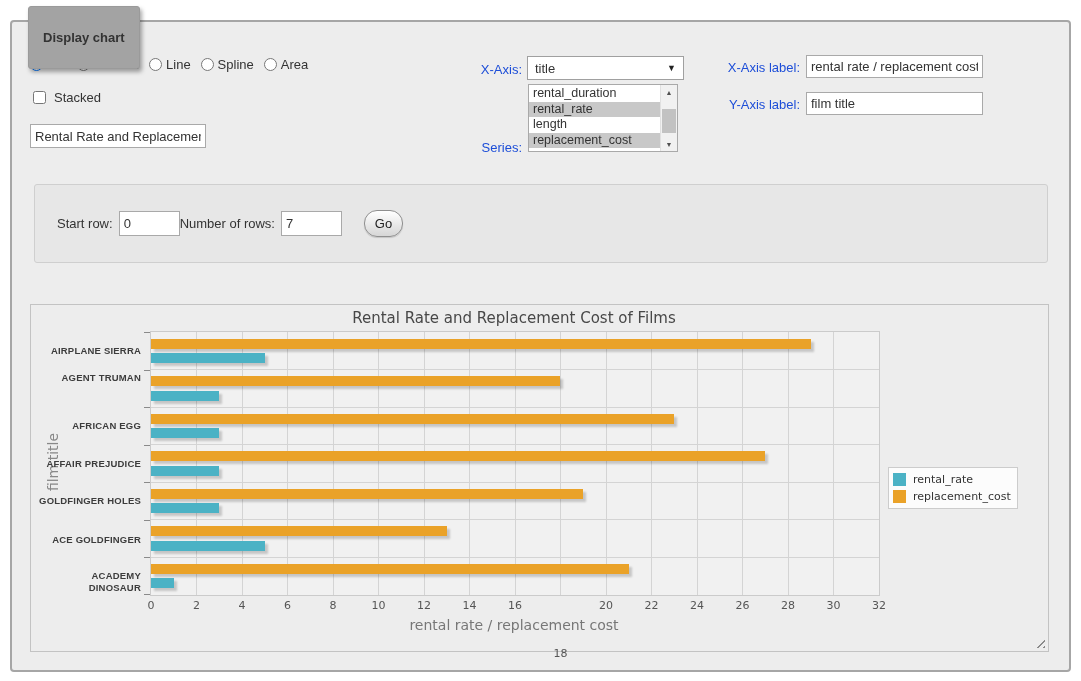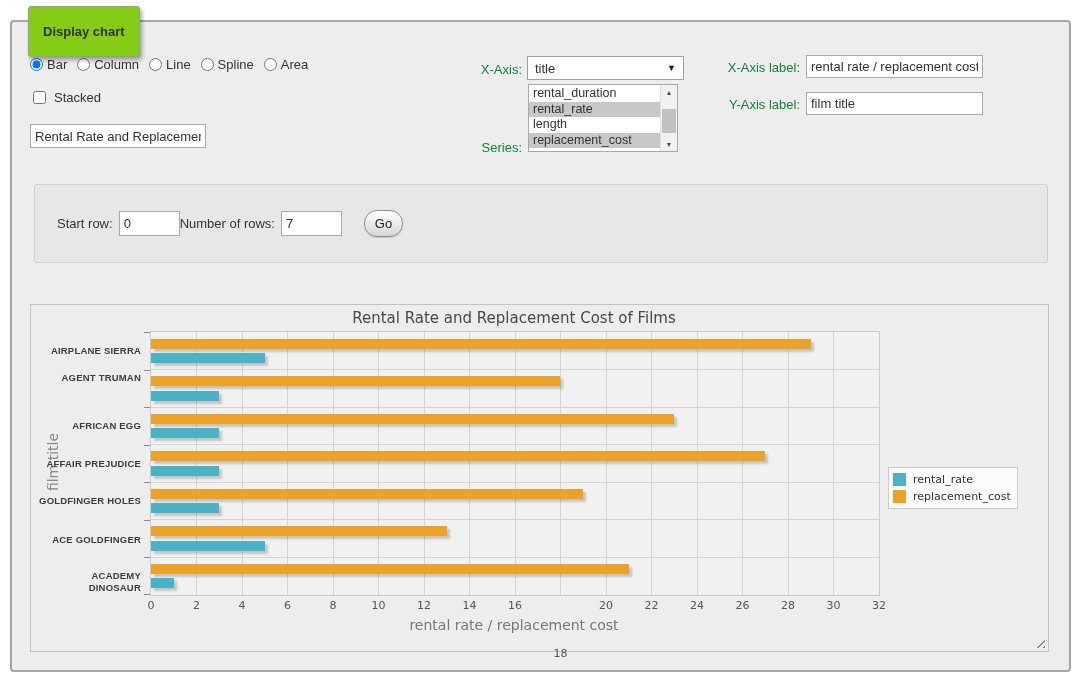--- a/index.html
+++ b/index.html
@@ -1,29 +1,29 @@
 <!DOCTYPE html>
 <html><head>
 <meta charset="utf-8">
 <style>
   html,body{margin:0;padding:0;background:#ffffff;}
   body{width:1081px;height:681px;position:relative;font-family:"Liberation Sans",sans-serif;font-size:13px;color:#333;overflow:hidden;}
 
   
   .fieldset{position:absolute;left:10px;top:20px;width:1057px;height:648px;background:#ededed;border:2px solid #a6a6a6;border-radius:4px;}
-  .legend-box{position:absolute;left:28px;top:6px;background:#84cc16;border:1px solid #9a9a9a;border-radius:3px;padding:17px 14px;font-weight:bold;font-size:13px;color:#333;box-shadow:2px 3px 4px rgba(0,0,0,0.35);z-index:5;}
+  .legend-box{position:absolute;left:28px;top:6px;background:#a3a3a3;border:1px solid #9a9a9a;border-radius:3px;padding:23px 14px;font-weight:bold;font-size:13px;color:#333;box-shadow:2px 3px 4px rgba(0,0,0,0.35);z-index:5;}
 
   
   .radio-group{position:absolute;left:30px;top:57px;display:flex;align-items:flex-end;gap:10px;}
   .radio-item{display:flex;align-items:center;gap:4px;cursor:default;}
   .radio-item input{margin:0;}
   .checkbox-row{position:absolute;left:29px;top:88px;display:flex;align-items:center;gap:5px;}
   .title-input{position:absolute;left:30px;top:124px;width:176px;height:24px;box-sizing:border-box;border:1px solid #a9a9a9;padding:2px 4px;font-size:13px;font-family:"Liberation Sans",sans-serif;color:#333;background:#fff;}
 
-  .lbl{position:absolute;text-align:right;color:#15803d;}
+  .lbl{position:absolute;text-align:right;color:#1d4ed8;}
   .lbl-xaxis{left:452px;top:62px;width:70px;}
   .lbl-series{left:452px;top:140px;width:70px;}
   .lbl-xaxislabel{left:710px;top:60px;width:90px;}
   .lbl-yaxislabel{left:710px;top:97px;width:90px;}
 
   .select-box{position:absolute;left:527px;top:56px;width:157px;height:24px;box-sizing:border-box;background:#fff;border:1px solid #a0a0a0;display:flex;align-items:center;justify-content:space-between;padding:0 7px 0 7px;cursor:default;}
   .select-box .arrow{font-size:9px;color:#222;}
 
   .listbox{position:absolute;left:528px;top:84px;width:150px;height:68px;box-sizing:border-box;background:#fff;border:1px solid #a9a9a9;display:flex;}
   .listbox .opts{flex:1;overflow:hidden;padding-top:1px;}

